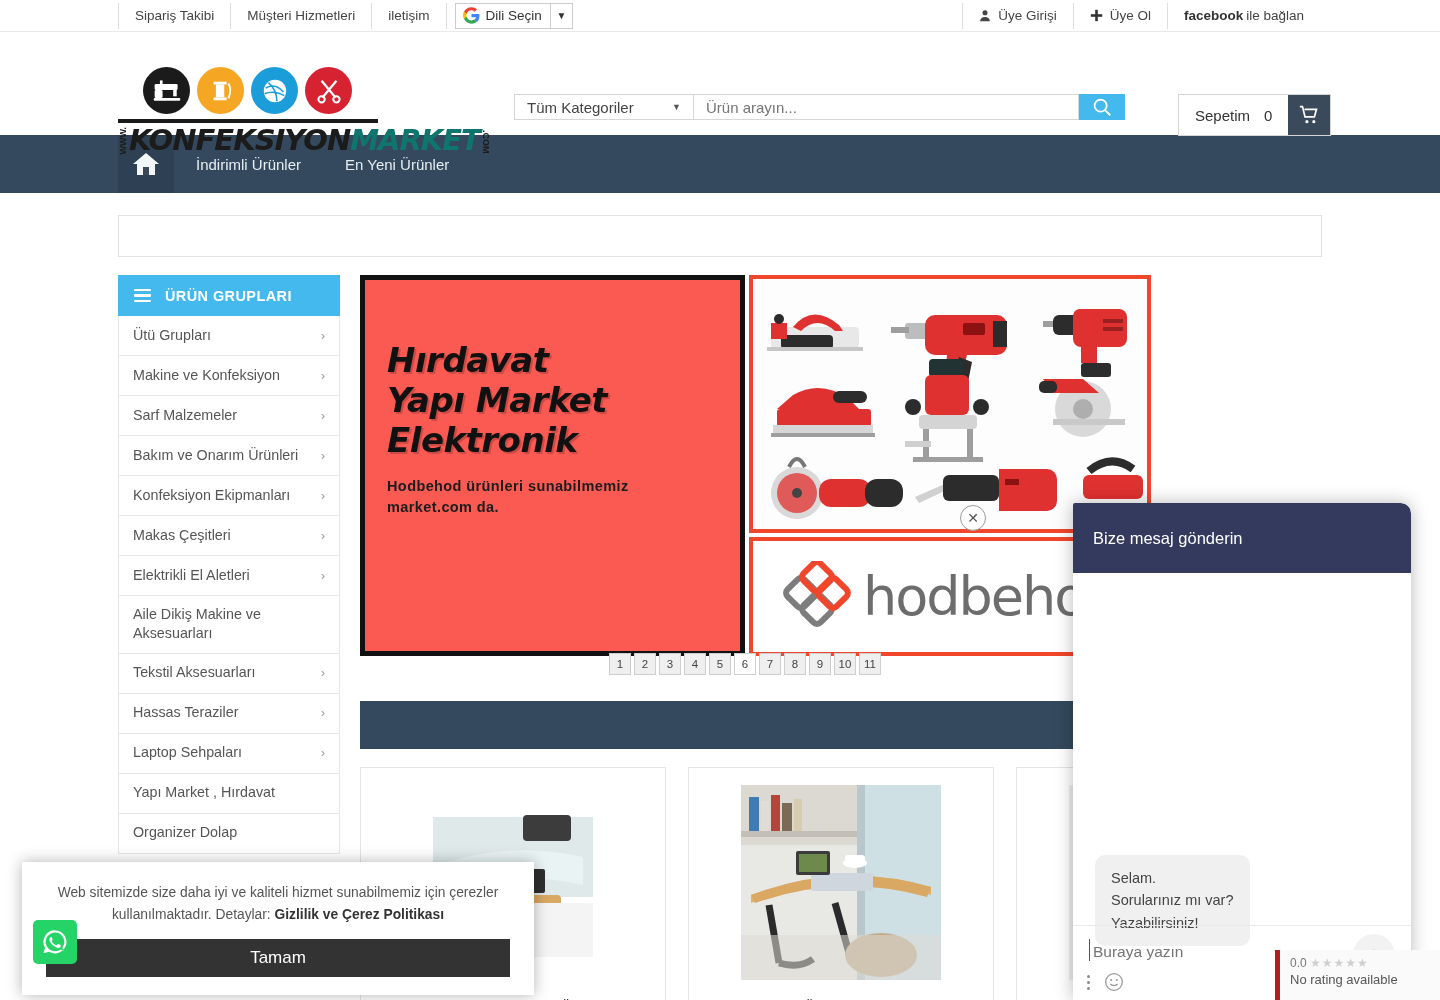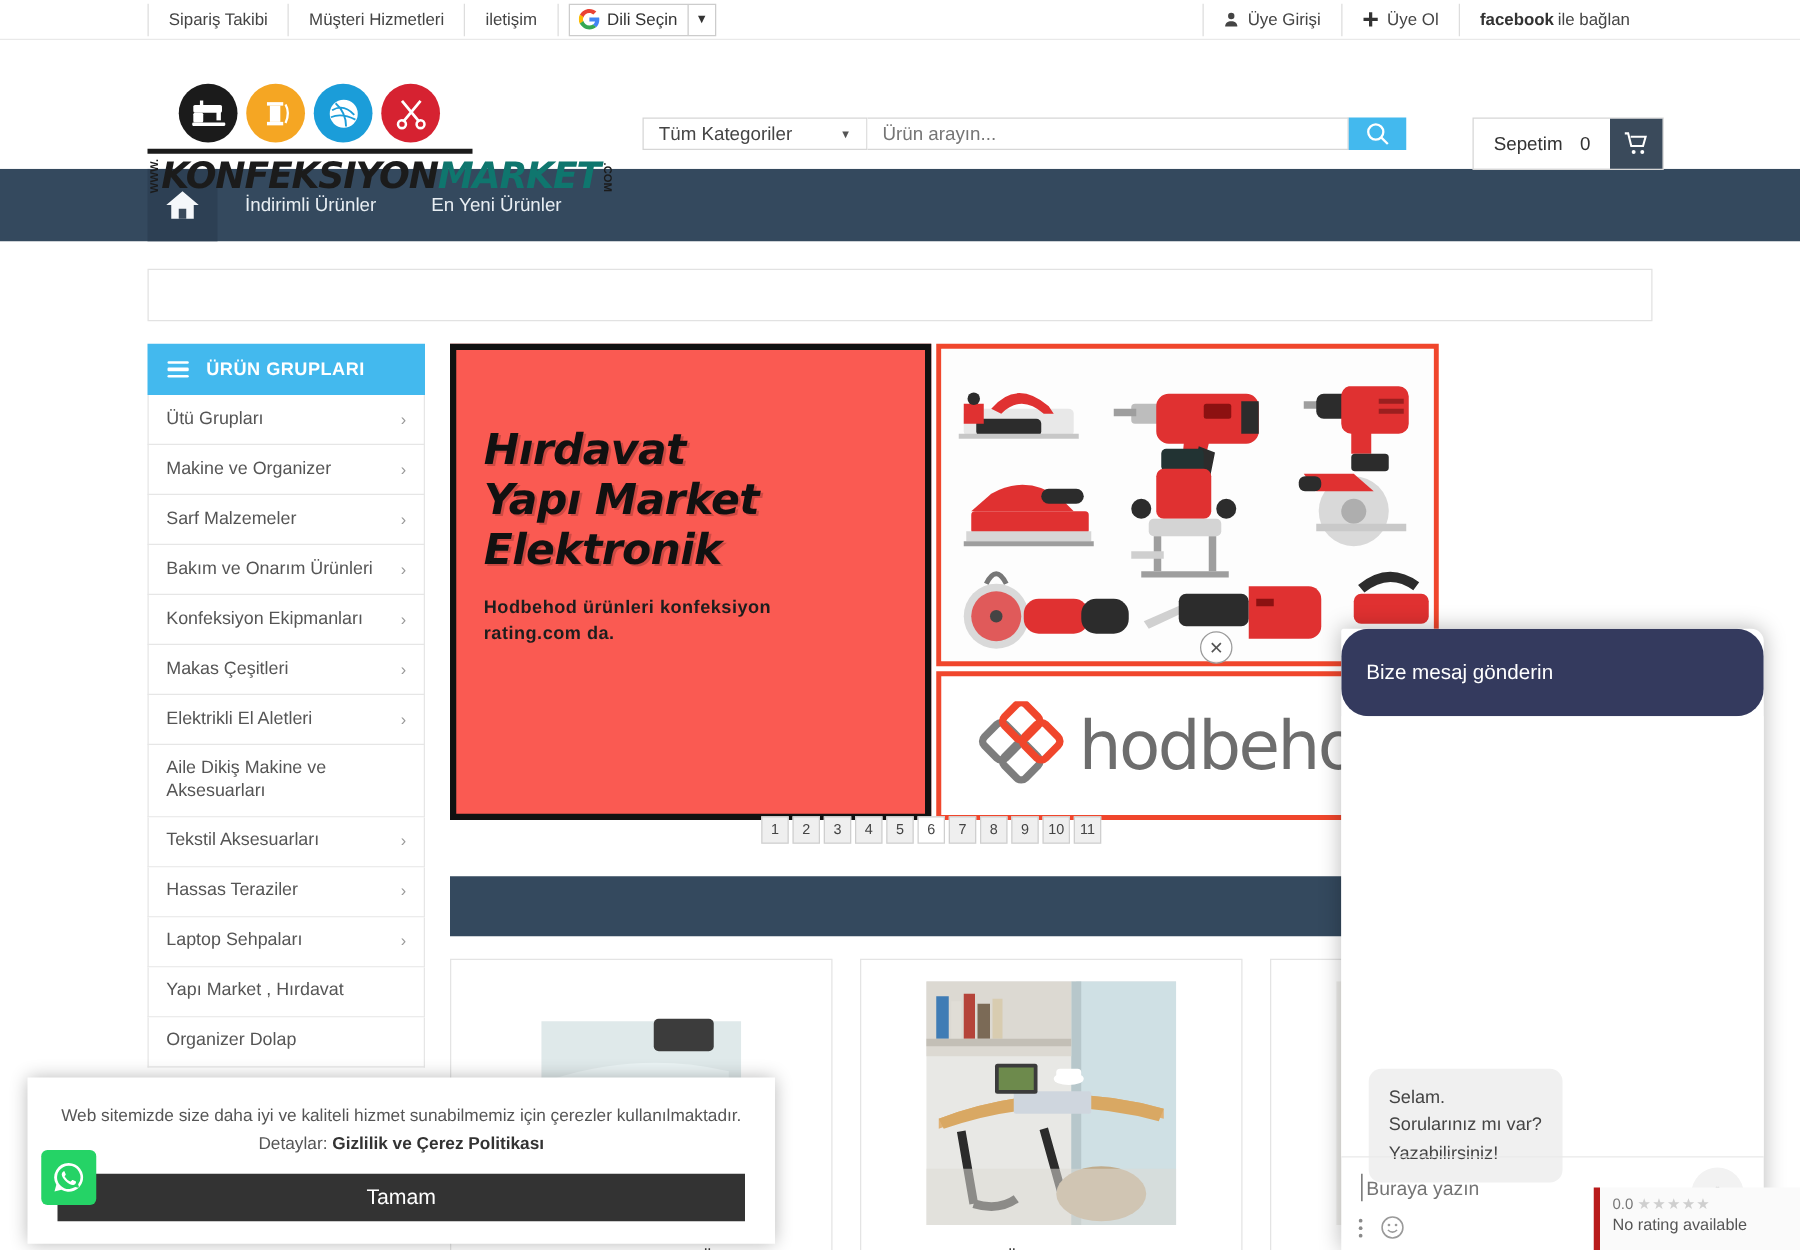--- a/index.html
+++ b/index.html
@@ -140,21 +140,21 @@
   .ptitle{ margin-top:14px; text-align:center; font-size:15px; color:#333; line-height:1.4; }
 
   
   .chat{
     position:absolute; left:1073px; top:503px; width:338px; height:497px;
     background:#fff; border-top-left-radius:2px; border-top-right-radius:10px;
     box-shadow:0 0 18px rgba(0,0,0,.28); overflow:hidden; z-index:40;
   }
   .chat-head{
     height:70px; background:#343a5e; color:#fff; display:flex;align-items:center;
-    padding:0 20px; font-size:16.5px; border-top-right-radius:10px;border-radius:22px;
+    padding:0 20px; font-size:16.5px; border-top-right-radius:10px;
   }
   .chat-body{ height:352px; position:relative; background:#fff;}
   .bubble{
     position:absolute; left:22px; top:282px; max-width:250px; background:#f0f0f0;
     border-radius:10px; padding:12px 16px; font-size:14.5px;color:#444;line-height:1.55;
   }
   .chat-inputrow{ border-top:1px solid #e9e9e9; height:75px; position:relative; }
   .chat-input{
     border:none;outline:none;background:transparent;font-size:15.5px;color:#9b9b9b;
     position:absolute; left:18px; top:16px; width:250px; font-family:"Liberation Sans",sans-serif;
@@ -168,21 +168,21 @@
   .kebab{ display:flex;flex-direction:column;gap:3px;cursor:pointer;}
   .kebab i{ width:3px;height:3px;background:#8a8a8a;border-radius:50%;display:block;}
   .rating-tip{
     position:absolute; left:1275px; top:950px; width:165px; height:50px; background:#fafafa;
     border-left:5px solid #b91c1c; padding:6px 10px; font-size:12px;color:#777; z-index:50;
   }
   .stars{ color:#cfcfcf; letter-spacing:1px; font-size:12px;}
 
   
   .cookie{
-    position:absolute; left:22px; top:862px; width:598px; background:#fff;
+    position:absolute; left:22px; top:862px; width:512px; background:#fff;
     box-shadow:0 0 14px rgba(0,0,0,.30); padding:20px 24px 18px 24px; z-index:45;
   }
   .cookie-text{ font-size:13.8px;color:#555;text-align:center;line-height:1.6;}
   .cookie-link{ font-weight:bold;color:#333;}
   .cookie-btn{
     margin-top:13px; width:100%; height:38px; background:#333; color:#fff;
     border:none; font-size:17px; cursor:pointer; font-family:"Liberation Sans",sans-serif;
   }
   .whatsapp{
     position:absolute; left:33px; top:920px; width:44px;height:44px;border-radius:5px;
@@ -327,21 +327,21 @@
             <span></span>
             <span></span>
           </span>
         <span>ÜRÜN GRUPLARI</span>
       </div>
       <div class="sb-item">
         <span>Ütü Grupları</span>
         <span class="chev">›</span>
       </div>
       <div class="sb-item">
-        <span>Makine ve Organizer</span>
+        <span>Makine ve Konfeksiyon</span>
         <span class="chev">›</span>
       </div>
       <div class="sb-item">
         <span>Sarf Malzemeler</span>
         <span class="chev">›</span>
       </div>
       <div class="sb-item">
         <span>Bakım ve Onarım Ürünleri</span>
         <span class="chev">›</span>
       </div>
@@ -386,21 +386,21 @@
     <div class="main">
 
       <div class="slider">
 
         <div class="slide-left">
           <div class="slide-title">
             <div>Hırdavat</div>
             <div>Yapı Market</div>
             <div>Elektronik</div>
           </div>
-          <div class="slide-sub">Hodbehod ürünleri konfeksiyon rating.com da.</div>
+          <div class="slide-sub">Hodbehod ürünleri sunabilmemiz market.com da.</div>
         </div>
 
         <div class="slide-right">
           <div class="tools-box">
             <svg width="394" height="250" viewBox="0 0 394 250">
               <rect width="394" height="250" fill="#fdfdfd"></rect>
 
               <g>
                   <rect x="18" y="48" width="88" height="22" rx="4" fill="#e8e8e8"></rect>
                   <rect x="28" y="56" width="52" height="14" rx="4" fill="#2c2c2c"></rect>

